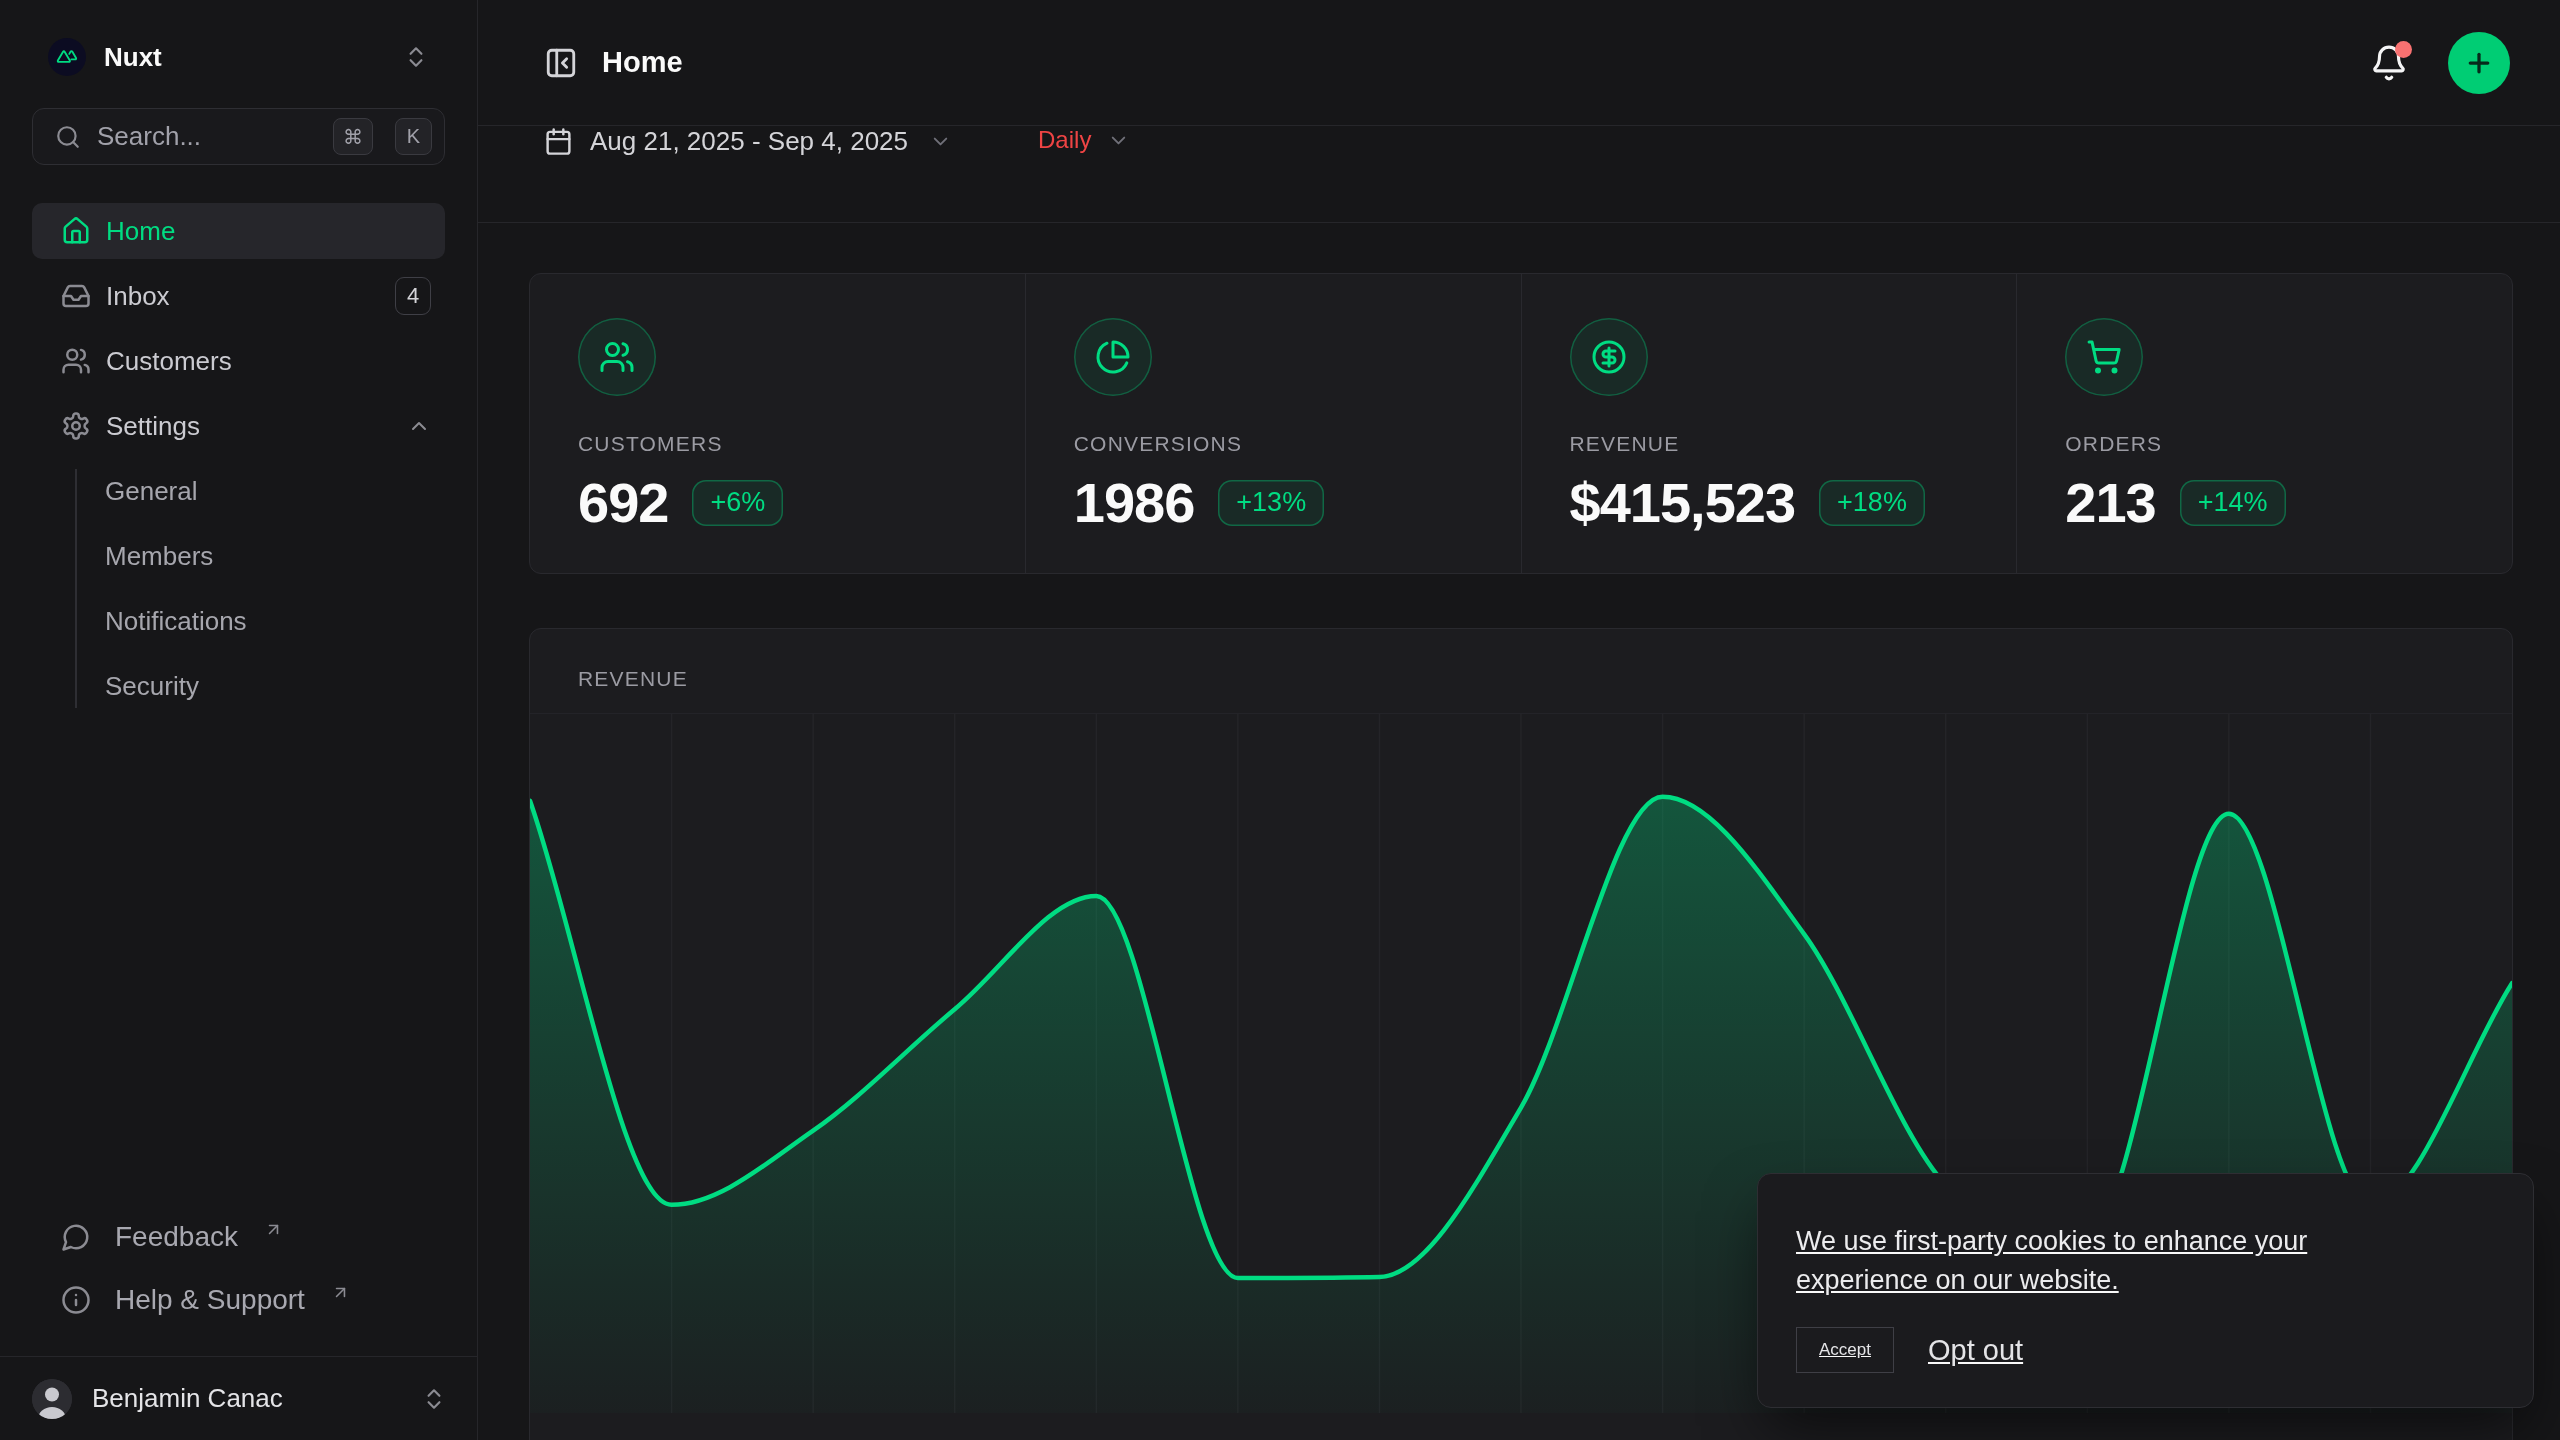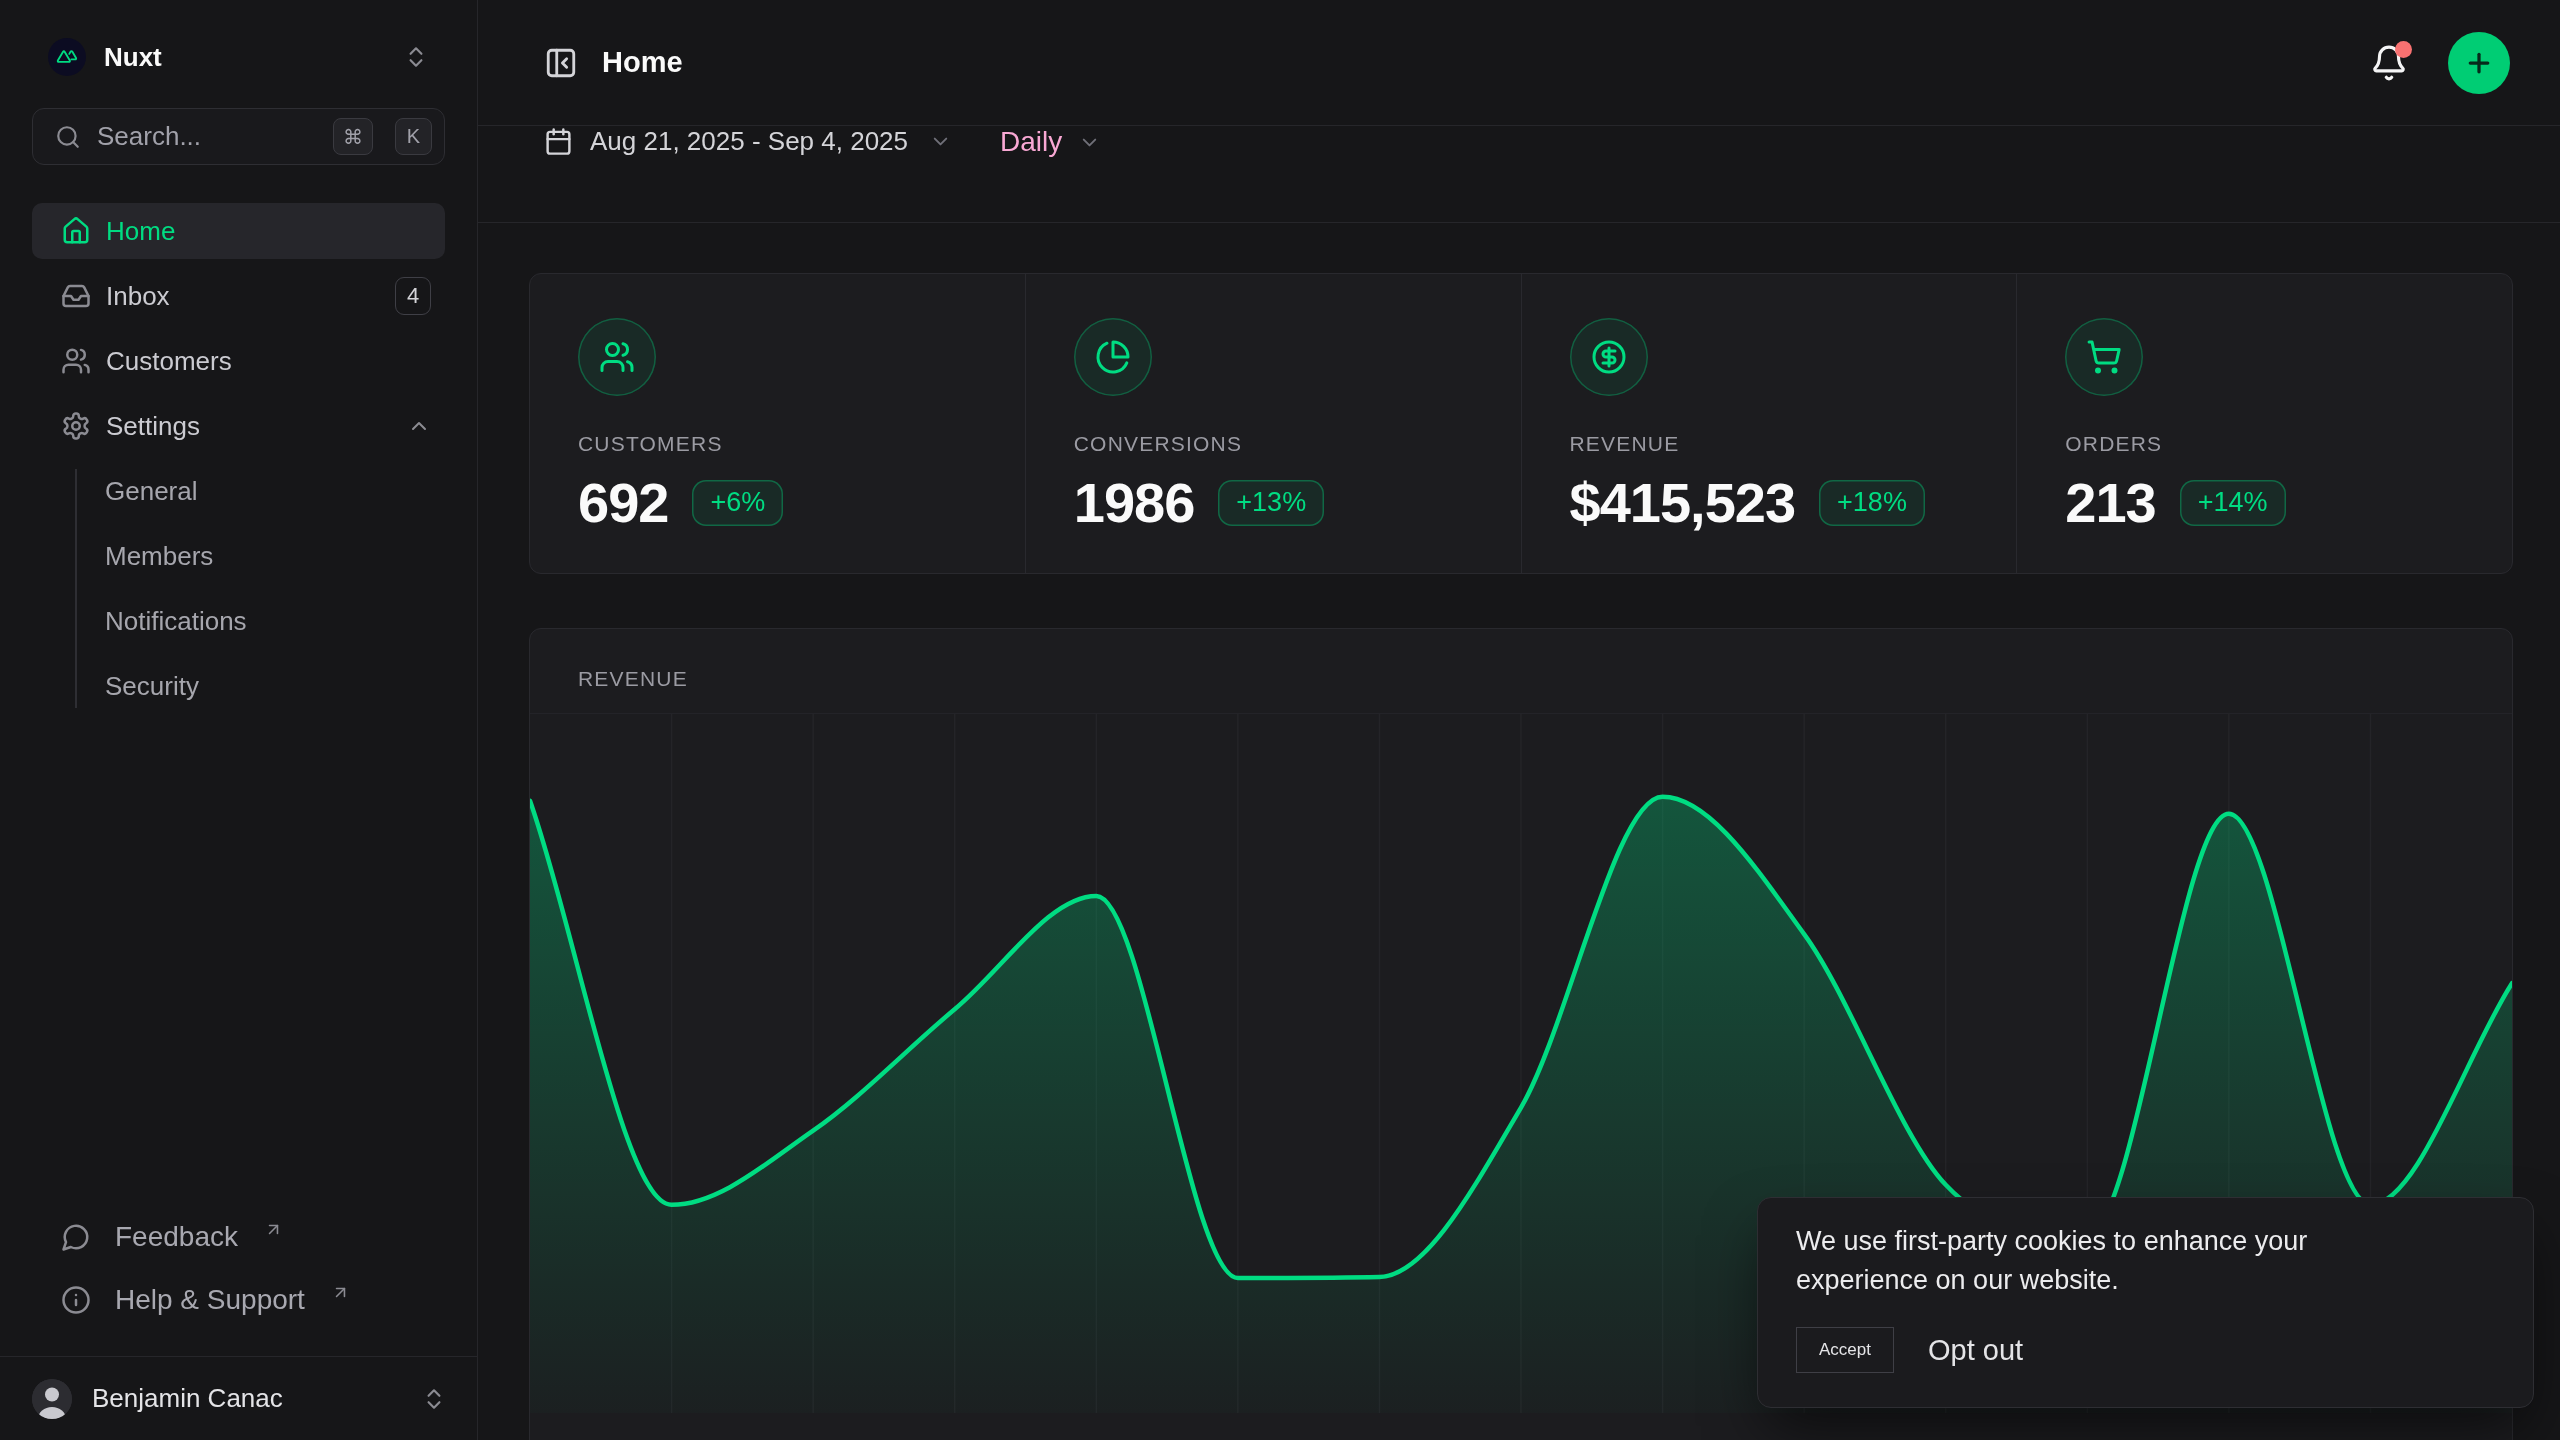--- a/index.html
+++ b/index.html
@@ -55,42 +55,42 @@
   .collapse-btn{width:34px;height:34px;color:var(--txt2);cursor:pointer;background:none;border:none;}
   .page-title{margin-left:24px;font-size:29px;font-weight:700;color:var(--txt);}
   .topbar-right{margin-left:auto;display:flex;align-items:center;gap:40px;}
   .bell-btn{position:relative;width:38px;height:38px;color:#f4f4f5;background:none;border:none;cursor:pointer;}
   .bell-dot{position:absolute;top:-3px;right:-4px;width:17px;height:17px;border-radius:50%;background:#f87171;}
   .add-btn{width:62px;height:62px;border-radius:50%;background:#00cd74;color:#07291b;display:grid;place-items:center;border:none;cursor:pointer;}
   .toolbar{height:97px;border-bottom:1px solid var(--border);display:flex;align-items:flex-start;padding:0 50px 0 66px;}
   .date-btn{display:flex;align-items:center;gap:17px;background:none;border:none;color:var(--txt2);font-size:26px;font-weight:500;cursor:pointer;font-family:inherit;}
   .cal-ico{width:29px;height:29px;color:var(--txt2);}
   .chev-sm{width:23px;height:23px;color:#6f6f78;margin-left:4px;}
-  .period-btn{margin-left:48px;display:flex;align-items:center;gap:12px;background:none;border:none;color:#f9a8d4;font-size:28px;font-weight:500;cursor:pointer;font-family:inherit;}
+  .period-btn{margin-left:86px;display:flex;align-items:center;gap:12px;background:none;border:none;color:#ef4444;font-size:24px;font-weight:500;cursor:pointer;font-family:inherit;}
 
   .content{padding:50px 47px 0 51px;}
   .stats-row{display:flex;background:var(--card);border:1px solid var(--ring);border-radius:12px;height:301px;overflow:hidden;}
   .stat{flex:1;padding:44px 48px 0;display:flex;flex-direction:column;}
   .stat + .stat{border-left:1px solid var(--ring);}
   .stat-icon{width:78px;height:78px;border-radius:50%;background:rgba(0,220,130,.08);box-shadow:inset 0 0 0 1.5px rgba(0,220,130,.3);display:grid;place-items:center;color:var(--green);}
   .stat-icon svg{width:36px;height:36px;}
   .stat-label{margin-top:36px;font-size:21px;letter-spacing:1.2px;color:#9b9ba3;font-weight:500;}
   .stat-value-row{margin-top:14px;display:flex;align-items:center;gap:24px;}
   .stat-value{font-size:56px;font-weight:700;color:var(--txt);letter-spacing:-1px;}
   .delta-badge{height:46px;padding:0 18px;border-radius:14px;background:rgba(0,220,130,.08);box-shadow:inset 0 0 0 1.5px rgba(0,220,130,.35);color:var(--green);font-size:27px;font-weight:500;display:flex;align-items:center;}
 
   .revenue-card{margin-top:54px;background:var(--card);border:1px solid var(--ring);border-radius:12px;height:885px;overflow:hidden;}
   .revenue-head{padding:38px 48px 0;}
   .revenue-label{font-size:21px;letter-spacing:1.2px;color:#9b9ba3;font-weight:500;}
   .revenue-value{margin-top:12px;font-size:88px;font-weight:700;color:var(--txt);letter-spacing:-2px;}
   .plot{position:relative;height:700px;margin-top:22px;border-top:1px solid #232328;}
   .plot svg{position:absolute;inset:0;width:100%;height:100%;}
 
   
-  .cookie{position:absolute;right:26px;bottom:32px;width:777px;border-radius:14px;background:#1b1b1e;border:1px solid #2e2e33;box-shadow:0 28px 60px -10px rgba(0,0,0,.6);padding:24px 38px 34px;z-index:40;}
+  .cookie{position:absolute;right:26px;bottom:32px;width:777px;border-radius:14px;background:#1b1b1e;border:1px solid #2e2e33;box-shadow:0 28px 60px -10px rgba(0,0,0,.6);padding:48px 38px 34px;z-index:40;text-decoration:underline;}
   .cookie-msg{color:#ececee;font-size:27px;line-height:39px;max-width:610px;}
   .cookie-actions{margin-top:27px;display:flex;align-items:center;gap:34px;}
   .accept-btn{height:46px;padding:0 22px;border-radius:0;border:1px solid #3f3f46;background:transparent;color:#e4e4e7;font-size:17px;font-weight:500;cursor:pointer;font-family:inherit;}
   .optout-btn{background:none;border:none;color:#e4e4e7;font-size:29px;font-weight:500;cursor:pointer;font-family:inherit;}
 </style>
 </head>
 <body>
 
 <div>
 

